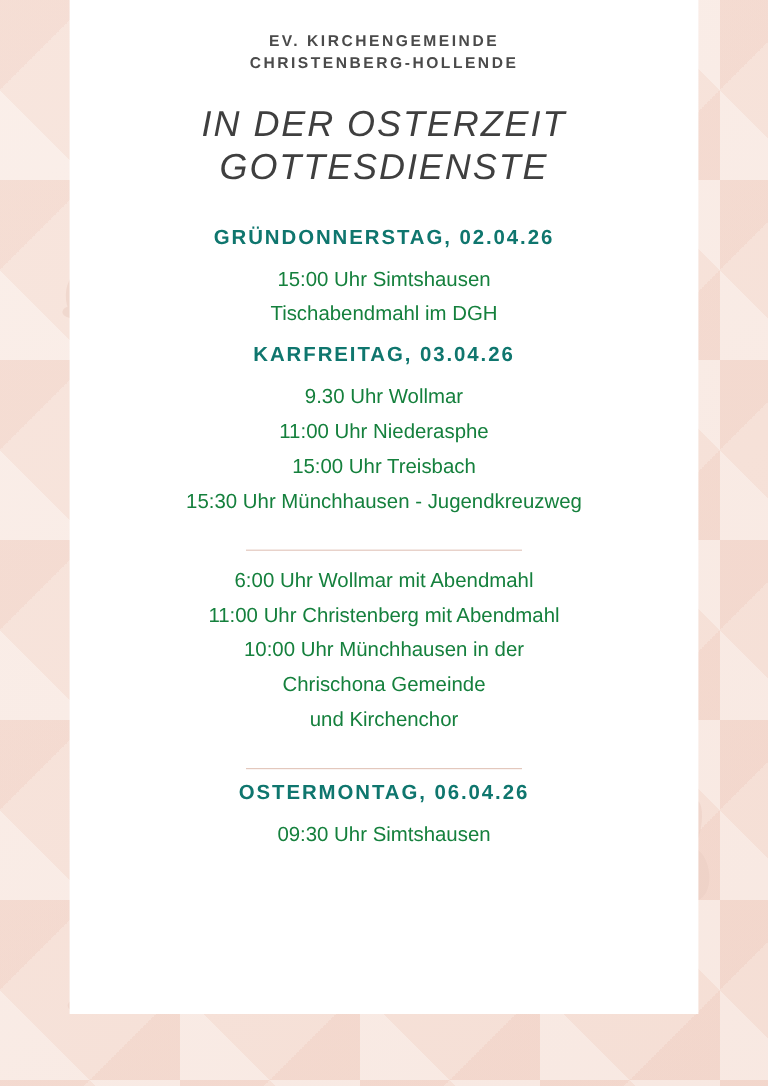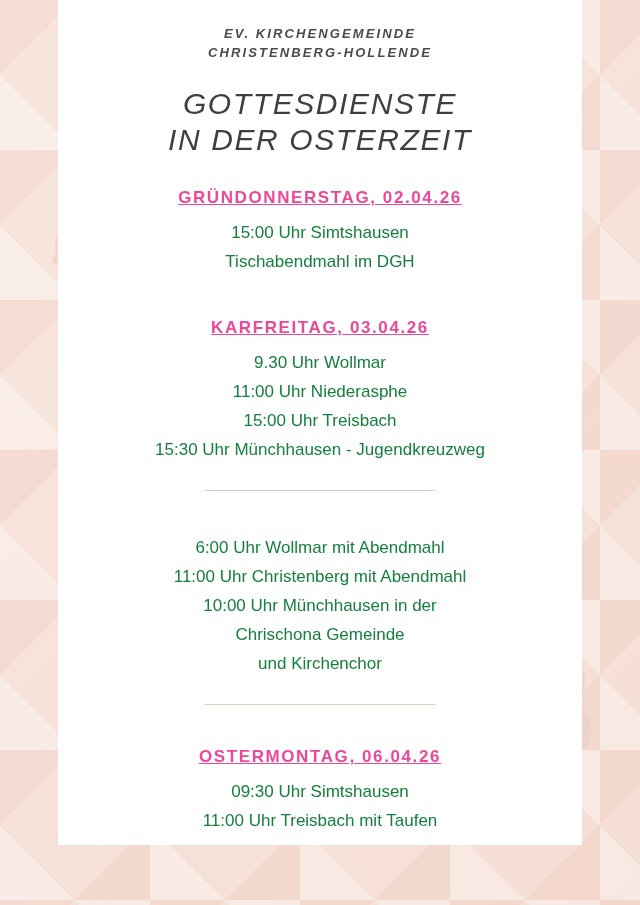--- a/index.html
+++ b/index.html
@@ -63,42 +63,41 @@
   }
 
   .org {
     margin-top: 10px;
     font-size: 13px;
     letter-spacing: 2.1px;
     font-weight: 700;
     color: #4a4a4a;
     line-height: 19px;
   }
-  .org div { white-space: nowrap; font-style: italic; }
+  .org div { white-space: nowrap; }
 
   .title {
     margin-top: 24px;
     font-size: 30px;
     font-style: italic;
     letter-spacing: 1.6px;
     color: #3f3f3f;
     line-height: 36px;
     font-weight: 400;
   }
 
-  .section { margin-top: 42px; }
+  .section { margin-top: 10px; }
   .section.first { margin-top: 30px; }
 
   .section-head {
     font-size: 17px;
     font-weight: 700;
     letter-spacing: 1.6px;
-    color: #ec4899;
+    color: #0f766e;
     margin-bottom: 10px;
-    text-decoration: underline;
   }
 
   .line {
     font-size: 17px;
     color: #15803d;
     line-height: 29px;
     font-weight: 400;
   }
 
   .divider {
@@ -150,22 +149,22 @@
   </div>
 
   <div class="card">
 
     <div class="org">
       <div>EV. KIRCHENGEMEINDE</div>
       <div>CHRISTENBERG-HOLLENDE</div>
     </div>
 
     <div class="title">
+      <div>IN DER OSTERZEIT</div>
       <div>GOTTESDIENSTE</div>
-      <div>IN DER OSTERZEIT</div>
     </div>
 
     <div class="section first">
       <div class="section-head">GRÜNDONNERSTAG, 02.04.26</div>
       <div class="line">15:00 Uhr Simtshausen</div>
       <div class="line">Tischabendmahl im DGH</div>
     </div>
 
     <div class="section">
       <div class="section-head">KARFREITAG, 03.04.26</div>
@@ -183,17 +182,16 @@
       <div class="line">10:00 Uhr Münchhausen in der</div>
       <div class="line">Chrischona Gemeinde</div>
       <div class="line">und Kirchenchor</div>
     </div>
 
     <hr class="divider">
 
     <div class="section">
       <div class="section-head">OSTERMONTAG, 06.04.26</div>
       <div class="line">09:30 Uhr Simtshausen</div>
-      <div class="line">11:00 Uhr Treisbach mit Taufen</div>
     </div>
 
   </div>
 </div>
 
 </body></html>

